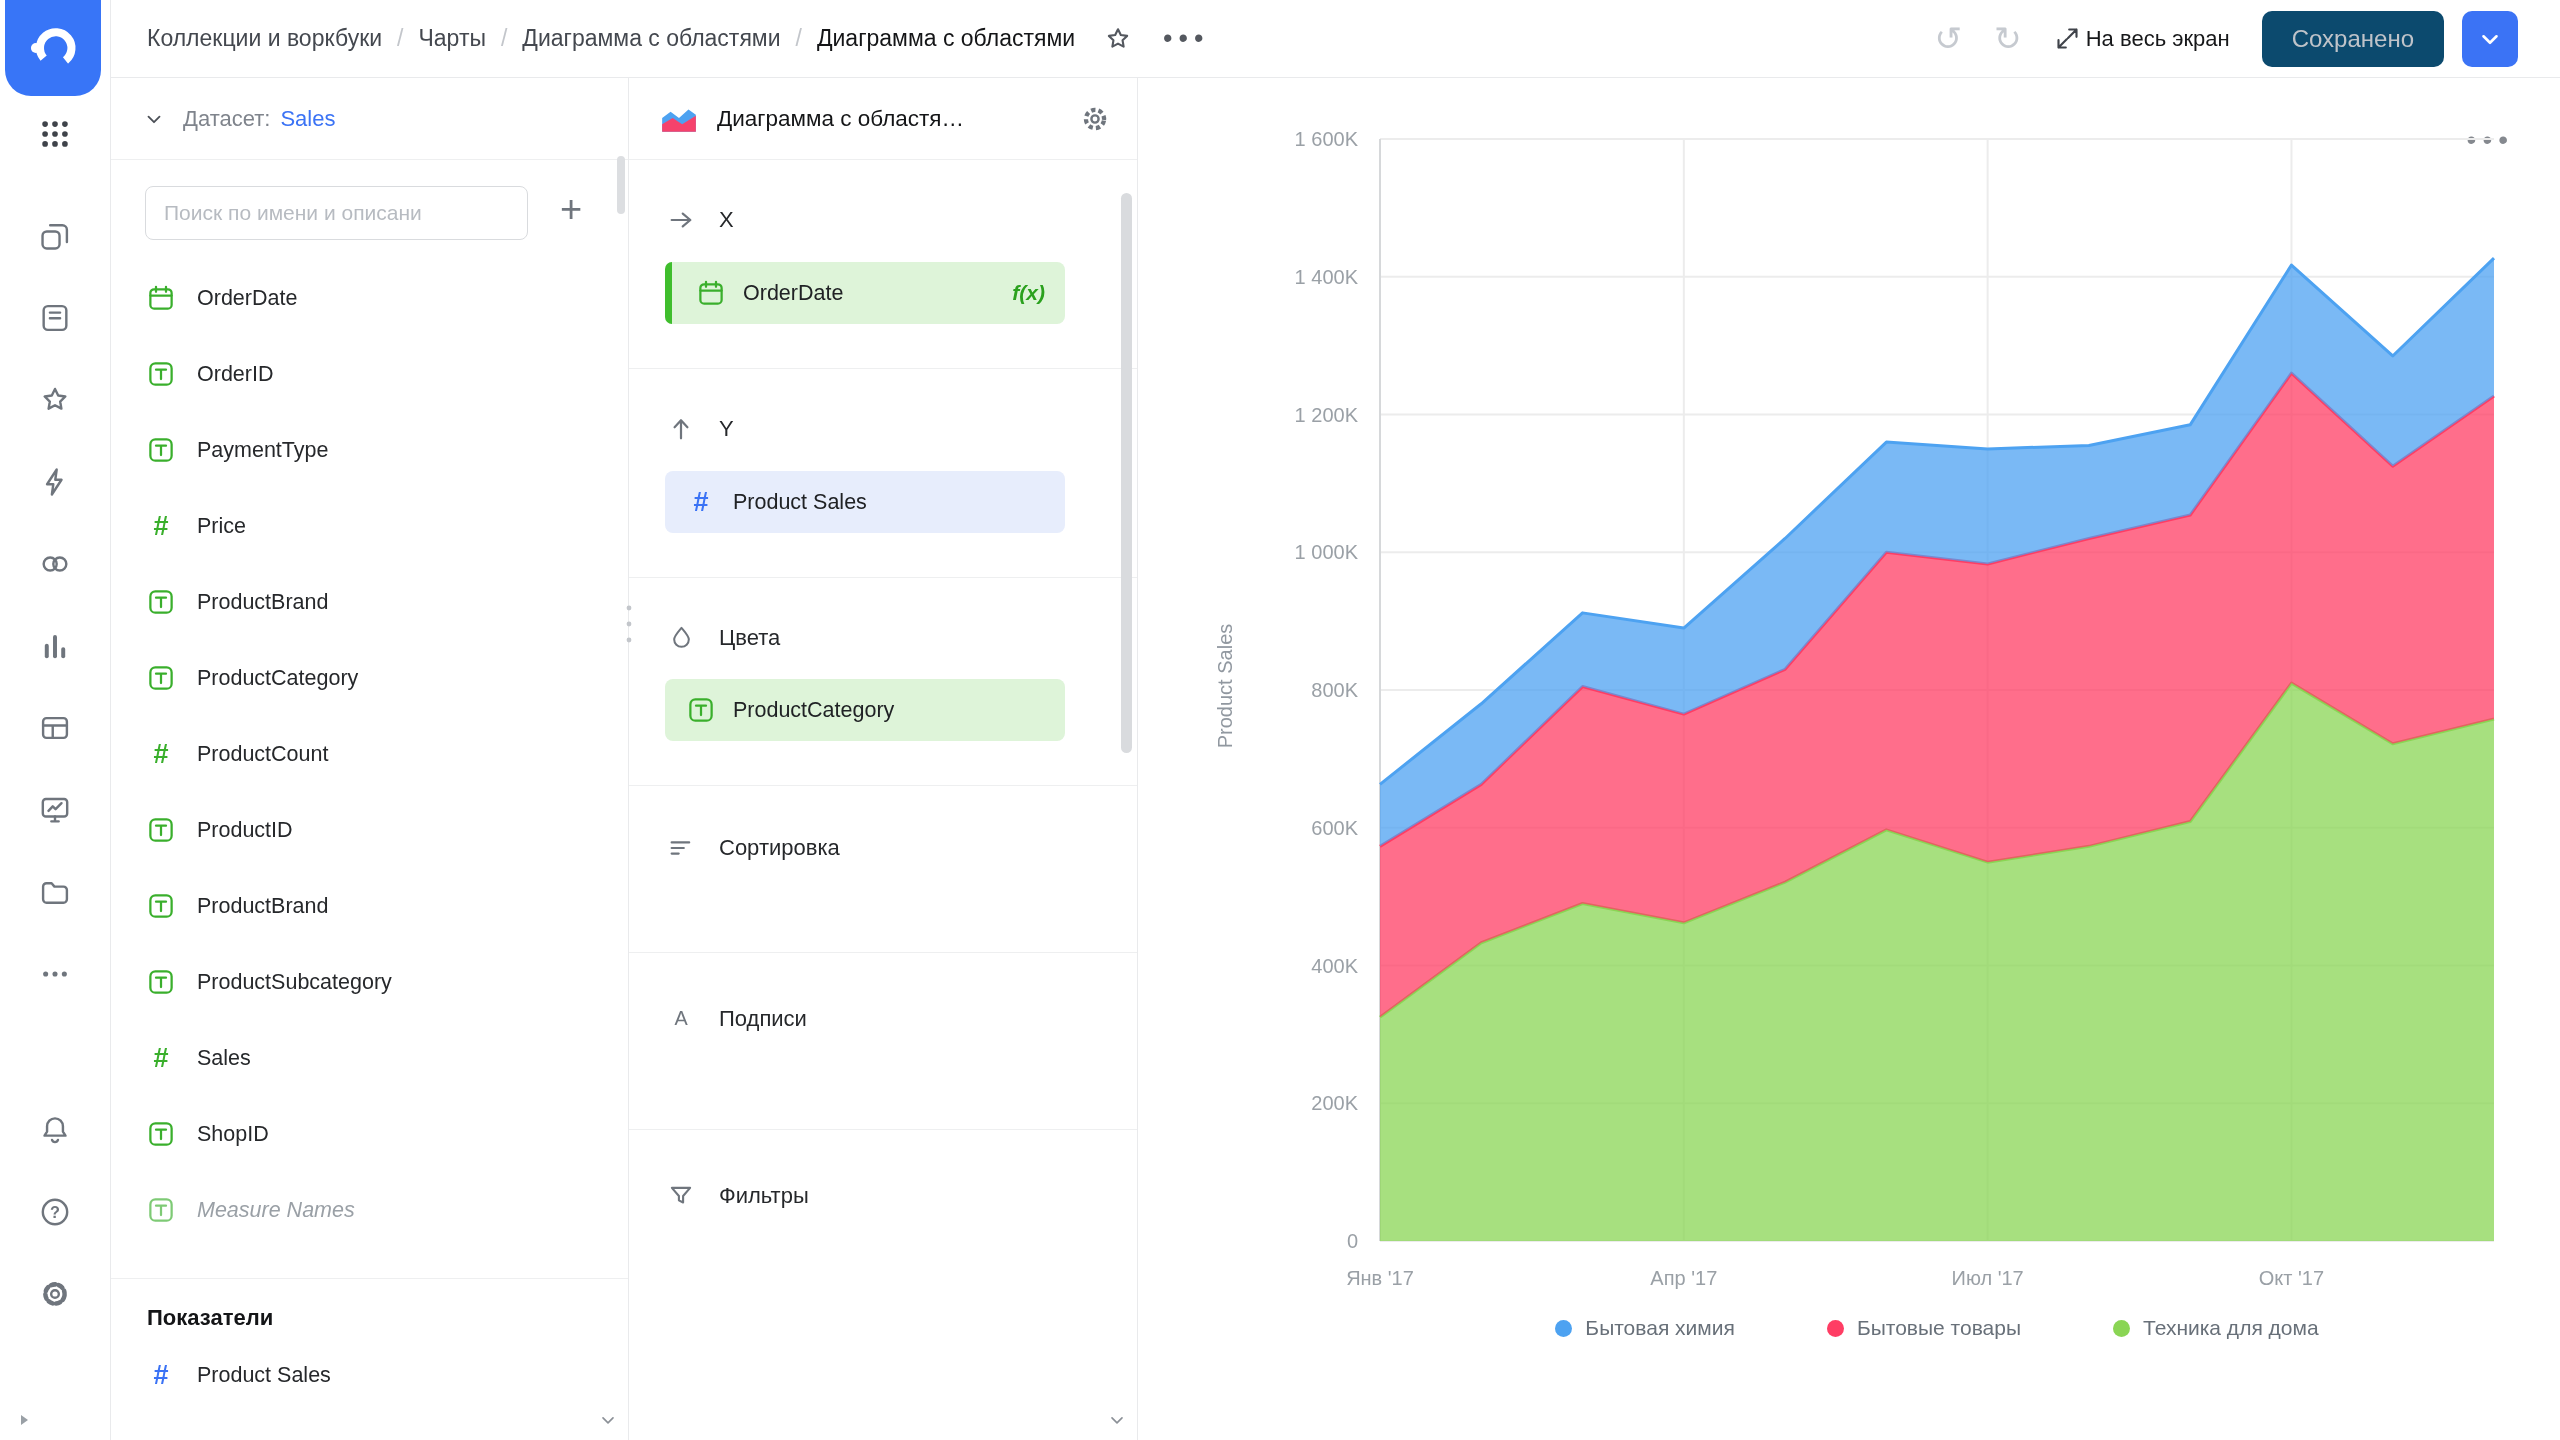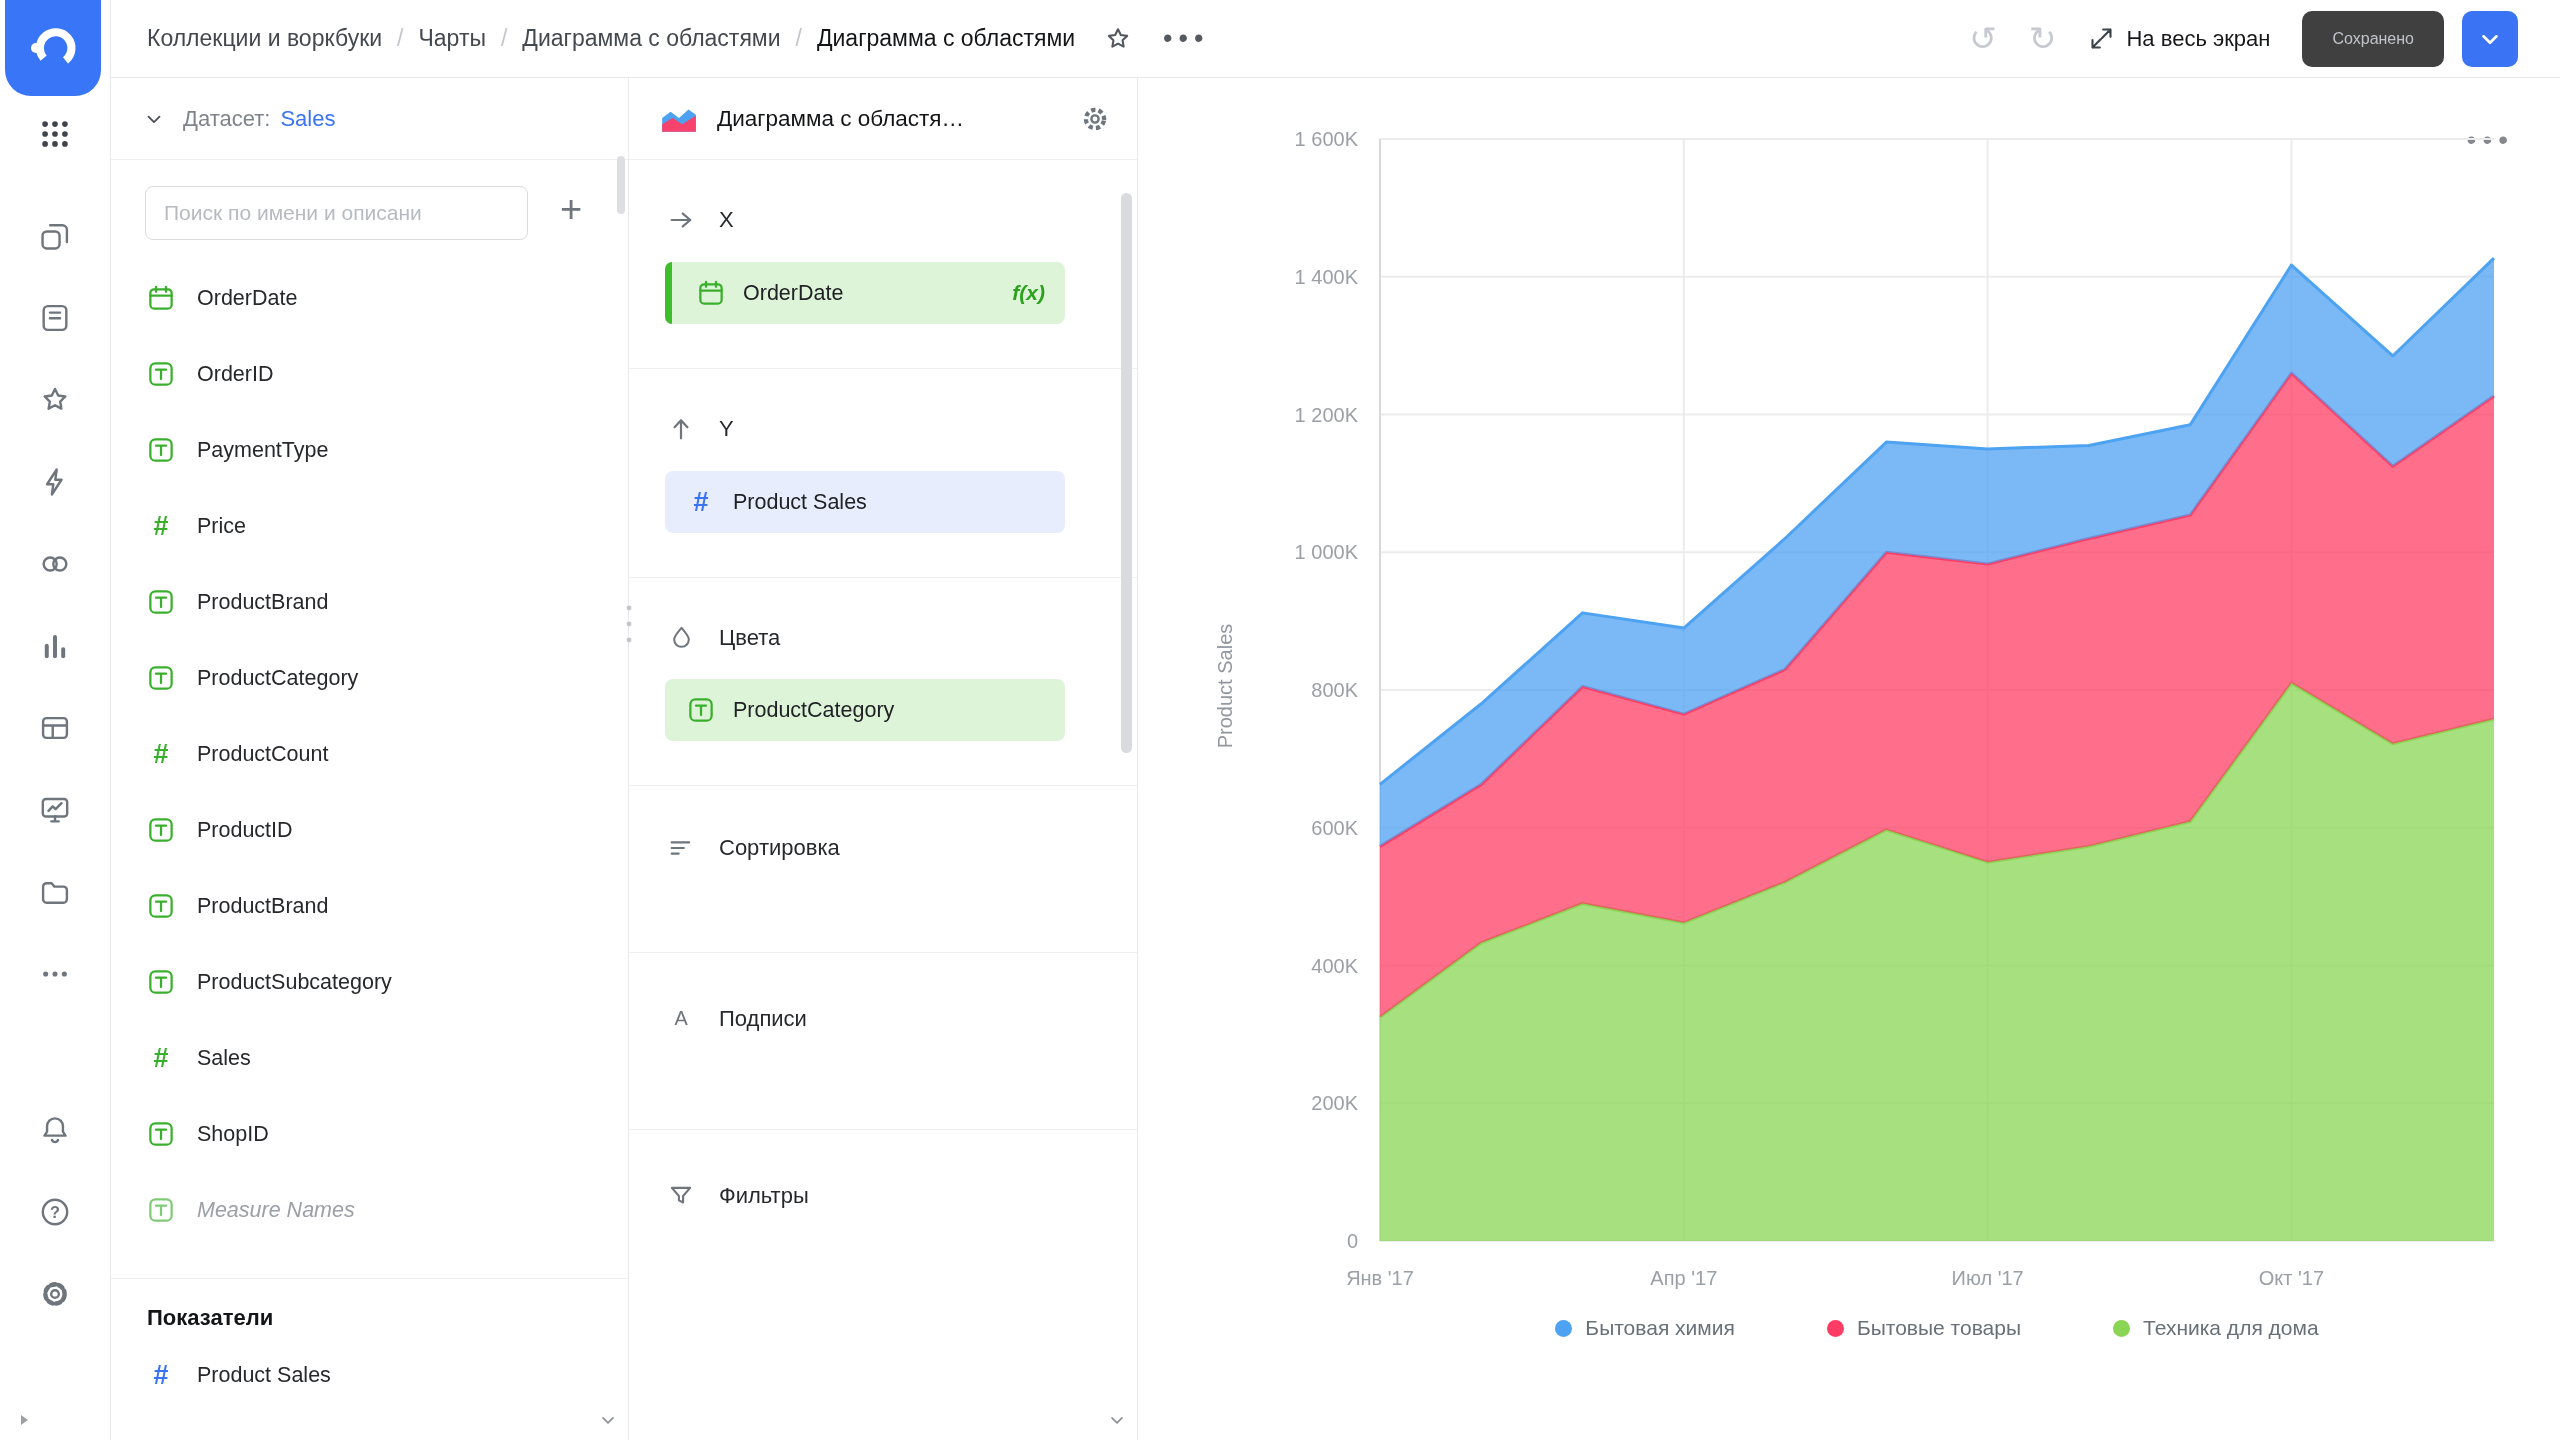--- a/index.html
+++ b/index.html
@@ -21,22 +21,22 @@
   .topbar{position:absolute;left:111px;top:0;right:0;height:78px;background:#fff;border-bottom:1px solid #e9eaec;display:flex;align-items:center;padding:0 42px 0 36px}
   .breadcrumbs{display:flex;align-items:flex-start;white-space:nowrap}
   .crumb{font-size:23px;color:#44484f;cursor:pointer}
   .crumb.current{color:#141517;cursor:default}
   .crumb-sep{color:#c3c6cb;margin:0 15px;font-size:23px}
   .icon-btn{display:flex;align-items:center;justify-content:center;cursor:pointer;background:none;border:none}
   .star-btn{margin-left:28px}
   .dots-btn{margin-left:30px;color:#54585f;font-size:27px;letter-spacing:6px;line-height:1}
   .topbar-right{margin-left:auto;display:flex;align-items:center;gap:32px}
   .history-ico{font-size:33px;color:#c6cad0;line-height:1}
-  .fullscreen{display:flex;align-items:center;gap:11px;font-size:22px;color:#17181a;cursor:pointer}
-  .saved-btn{height:56px;padding:0 30px;border:none;border-radius:10px;background:#404040;color:#bfc3c9;font-size:16px;cursor:default}
+  .fullscreen{display:flex;align-items:center;gap:5px;font-size:22px;color:#17181a;cursor:pointer}
+  .saved-btn{height:56px;padding:0 30px;border:none;border-radius:10px;background:#0c4a6e;color:#bfc3c9;font-size:24px;cursor:default}
   .dd-btn{width:56px;height:56px;border-radius:10px;background:#3b73f5;border:none;display:flex;align-items:center;justify-content:center;cursor:pointer;margin-left:-14px}
 
   
   .dataset-panel{position:absolute;left:111px;top:78px;width:518px;bottom:0;background:#fff;border-right:1px solid #e9eaec}
   .panel-subhead{height:82px;display:flex;align-items:center;padding:0 28px 0 32px;border-bottom:1px solid #eeeff0}
   .ds-label{color:#7f848c;font-size:22px;margin-left:18px}
   .ds-name{color:#3b73f5;font-size:22px;margin-left:10px;cursor:pointer}
   .search-row{display:flex;align-items:flex-start;gap:20px;padding:26px 34px 20px}
   .search-input{flex:1;height:54px;border:1px solid #d9dbde;border-radius:8px;padding:0 18px;font-size:21px;color:#222;outline:none;background:#fff}
   .search-input::placeholder{color:#b7bbc1}

